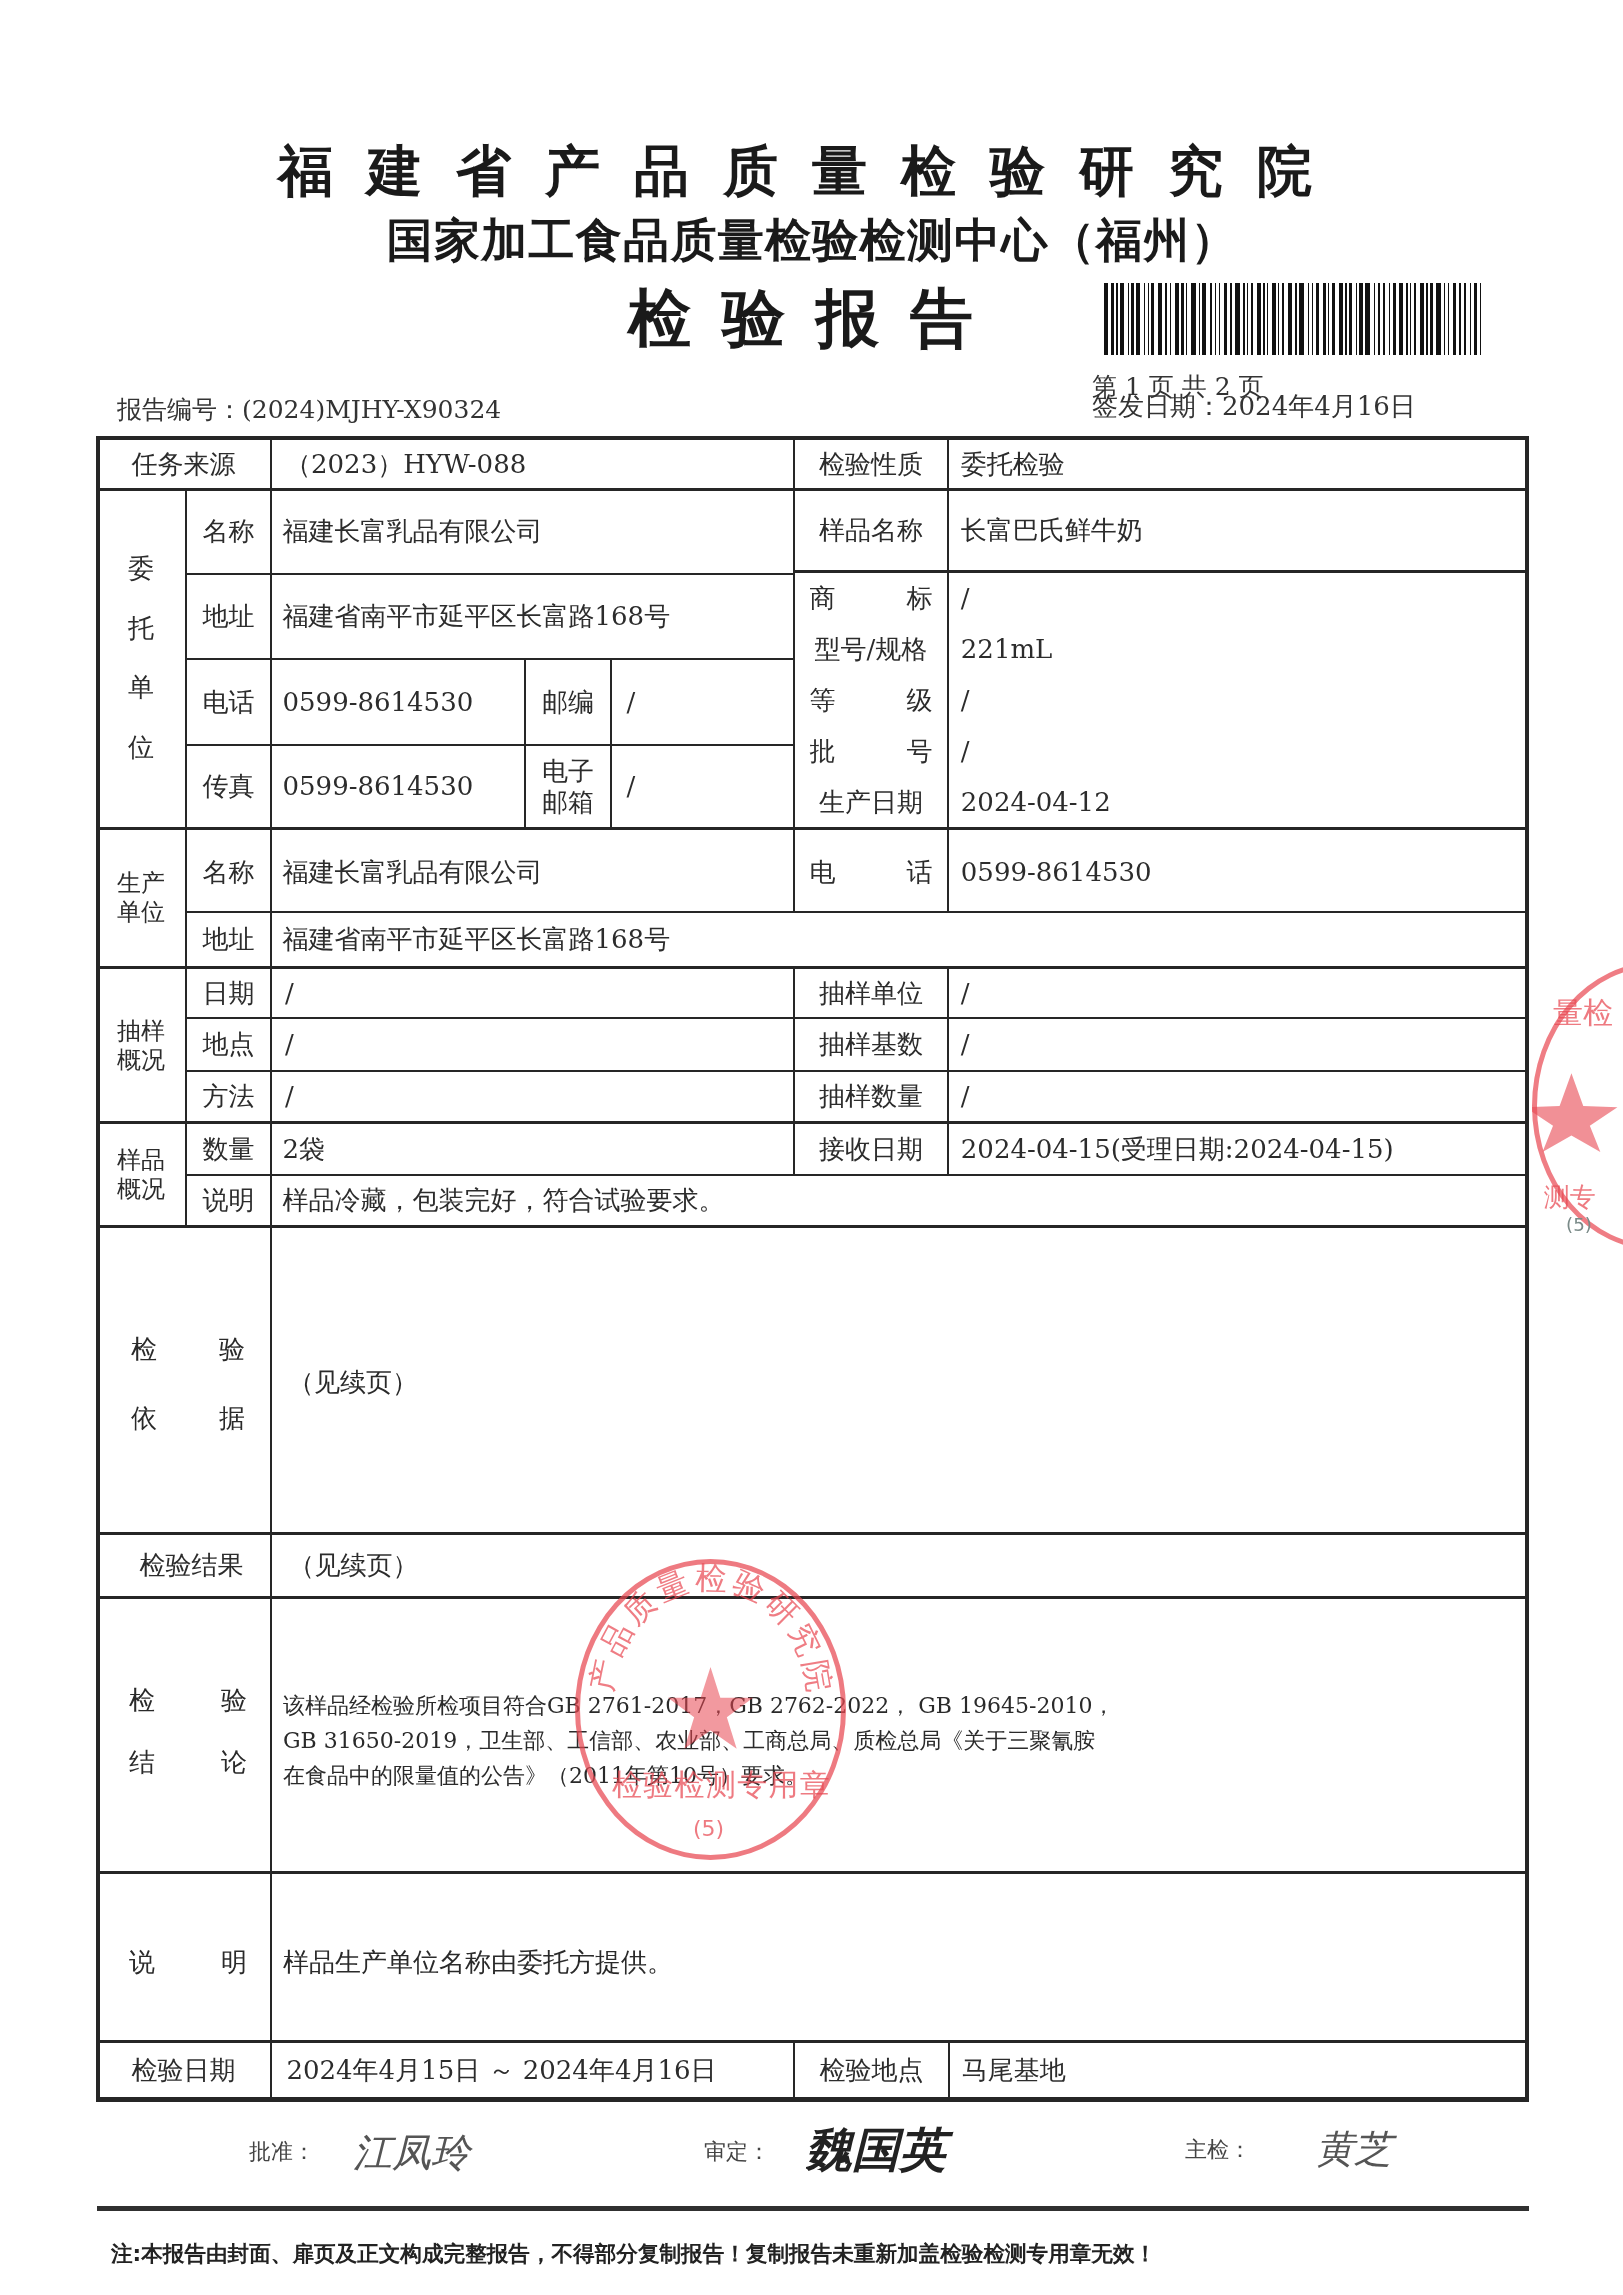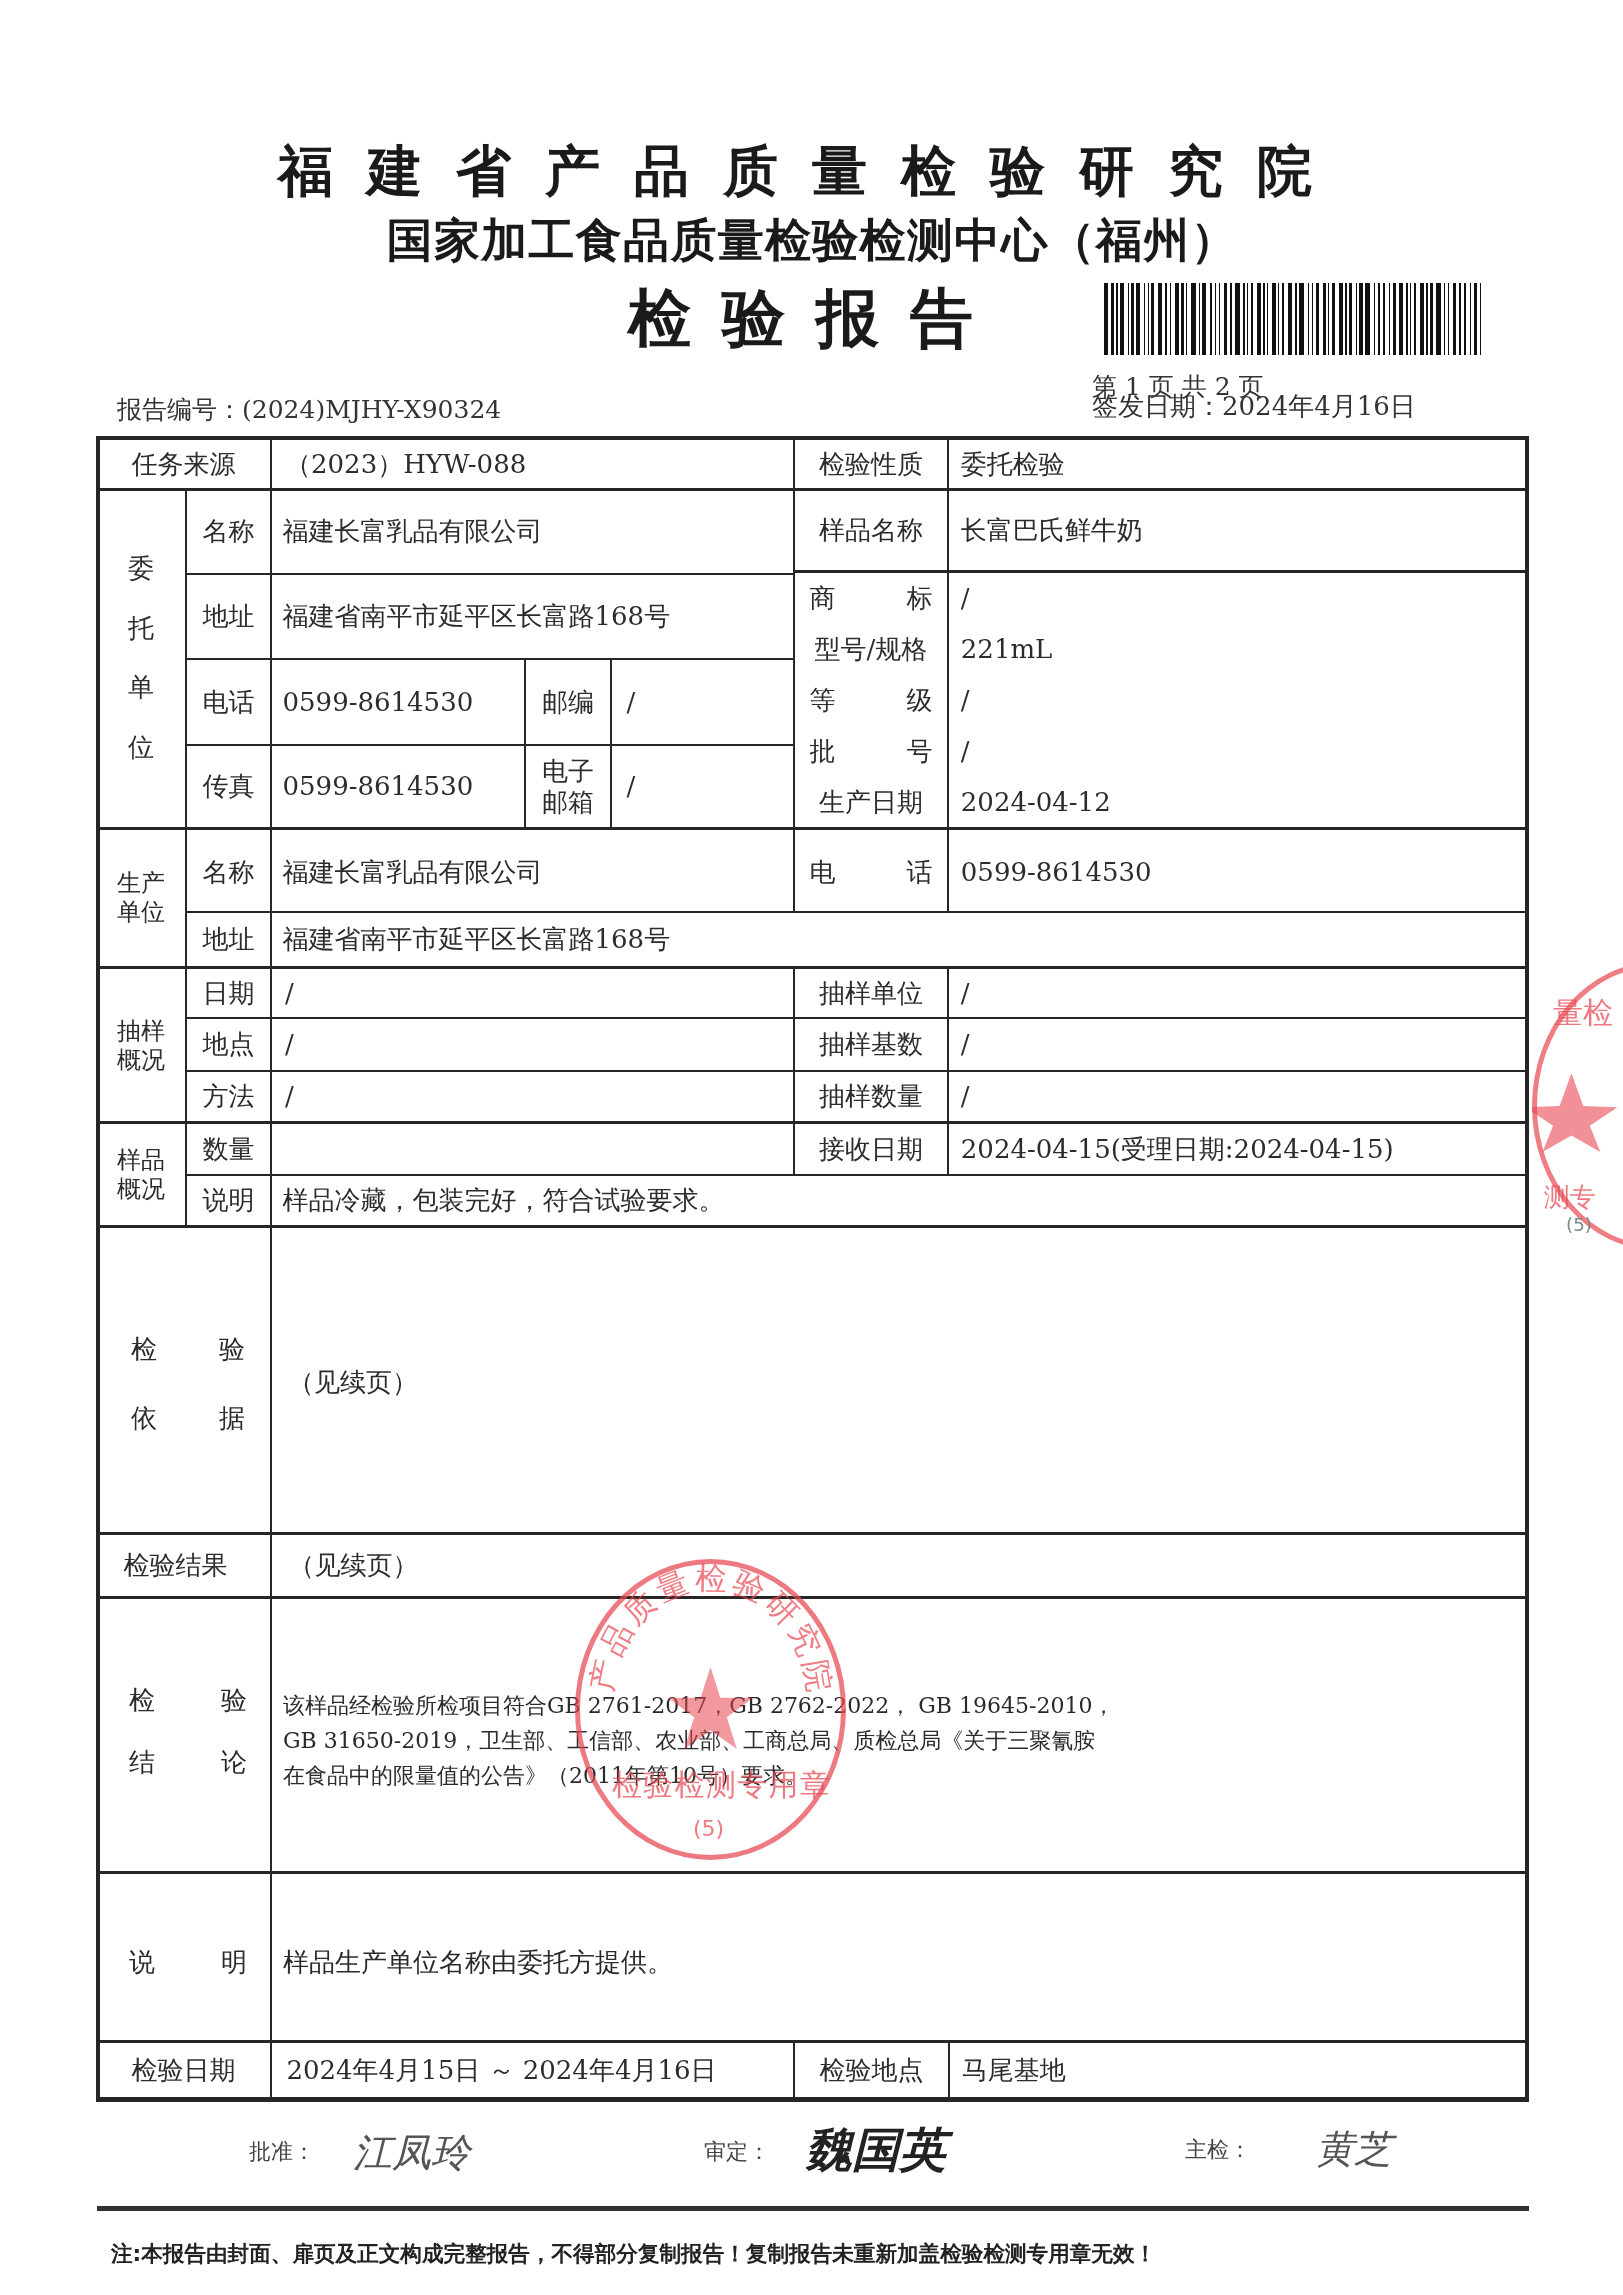--- a/index.html
+++ b/index.html
@@ -249,34 +249,35 @@
   <div class="cell center" style="left:187px; top:1071px; width:83px; height:50px;">方法</div>
   <div class="cell left" style="left:272px; top:1071px; width:522px; height:50px; padding-left:13px;">/</div>
   <div class="cell center" style="left:795px; top:1071px; width:152px; height:50px;">抽样数量</div>
   <div class="cell left" style="left:949px; top:1071px; width:576px; height:50px;">/</div>
 
   <div class="cell center vert" style="left:98px; top:1124px; width:86px; height:101px; font-size:24px; line-height:29px;">
     <span>样品</span>
     <span>概况</span>
   </div>
   <div class="cell center" style="left:187px; top:1124px; width:83px; height:50px;border-radius:14px;">数量</div>
+  <div class="cell left" style="left:272px; top:1124px; width:522px; height:50px; padding-left:10.5px;">2袋</div>
   <div class="cell center" style="left:795px; top:1124px; width:152px; height:50px;">接收日期</div>
   <div class="cell left" style="left:949px; top:1124px; width:576px; height:50px;">2024-04-15(受理日期:2024-04-15)</div>
   <div class="cell center" style="left:187px; top:1176px; width:83px; height:49px;">说明</div>
   <div class="cell left" style="left:272px; top:1176px; width:1253px; height:49px; padding-left:10.5px;">样品冷藏，包装完好，符合试验要求。</div>
 
   <div class="abs" style="left:98px; top:1227px; width:171px; height:304px;">
     <span class="abs" style="left:33px; top:105px; font-size:26px;">检</span>
     <span class="abs" style="left:121px; top:105px; font-size:26px;">验</span>
     <span class="abs" style="left:33px; top:174px; font-size:26px;">依</span>
     <span class="abs" style="left:121px; top:174px; font-size:26px;">据</span>
   </div>
   <div class="abs" style="left:288px; top:1365px; font-size:26px;">（见续页）</div>
 
-  <div class="cell center" style="left:90px; top:1534px; width:171px; height:62px;">检验结果</div>
+  <div class="cell center" style="left:106px; top:1534px; width:171px; height:62px;">检验结果</div>
   <div class="cell left" style="left:272px; top:1534px; width:1253px; height:62px; padding-left:16.4px;">（见续页）</div>
 
   <div class="abs" style="left:98px; top:1598px; width:171px; height:273px;">
     <span class="abs" style="left:31px; top:85px; font-size:26px;">检</span>
     <span class="abs" style="left:123px; top:85px; font-size:26px;">验</span>
     <span class="abs" style="left:31px; top:147px; font-size:26px;">结</span>
     <span class="abs" style="left:123px; top:147px; font-size:26px;">论</span>
   </div>
   <div class="abs" style="left:283px; top:1682px; font-size:22px; line-height:35px; white-space:nowrap;margin-top:6px;">
     <div>该样品经检验所检项目符合GB 2761-2017，GB 2762-2022， GB 19645-2010，</div>

